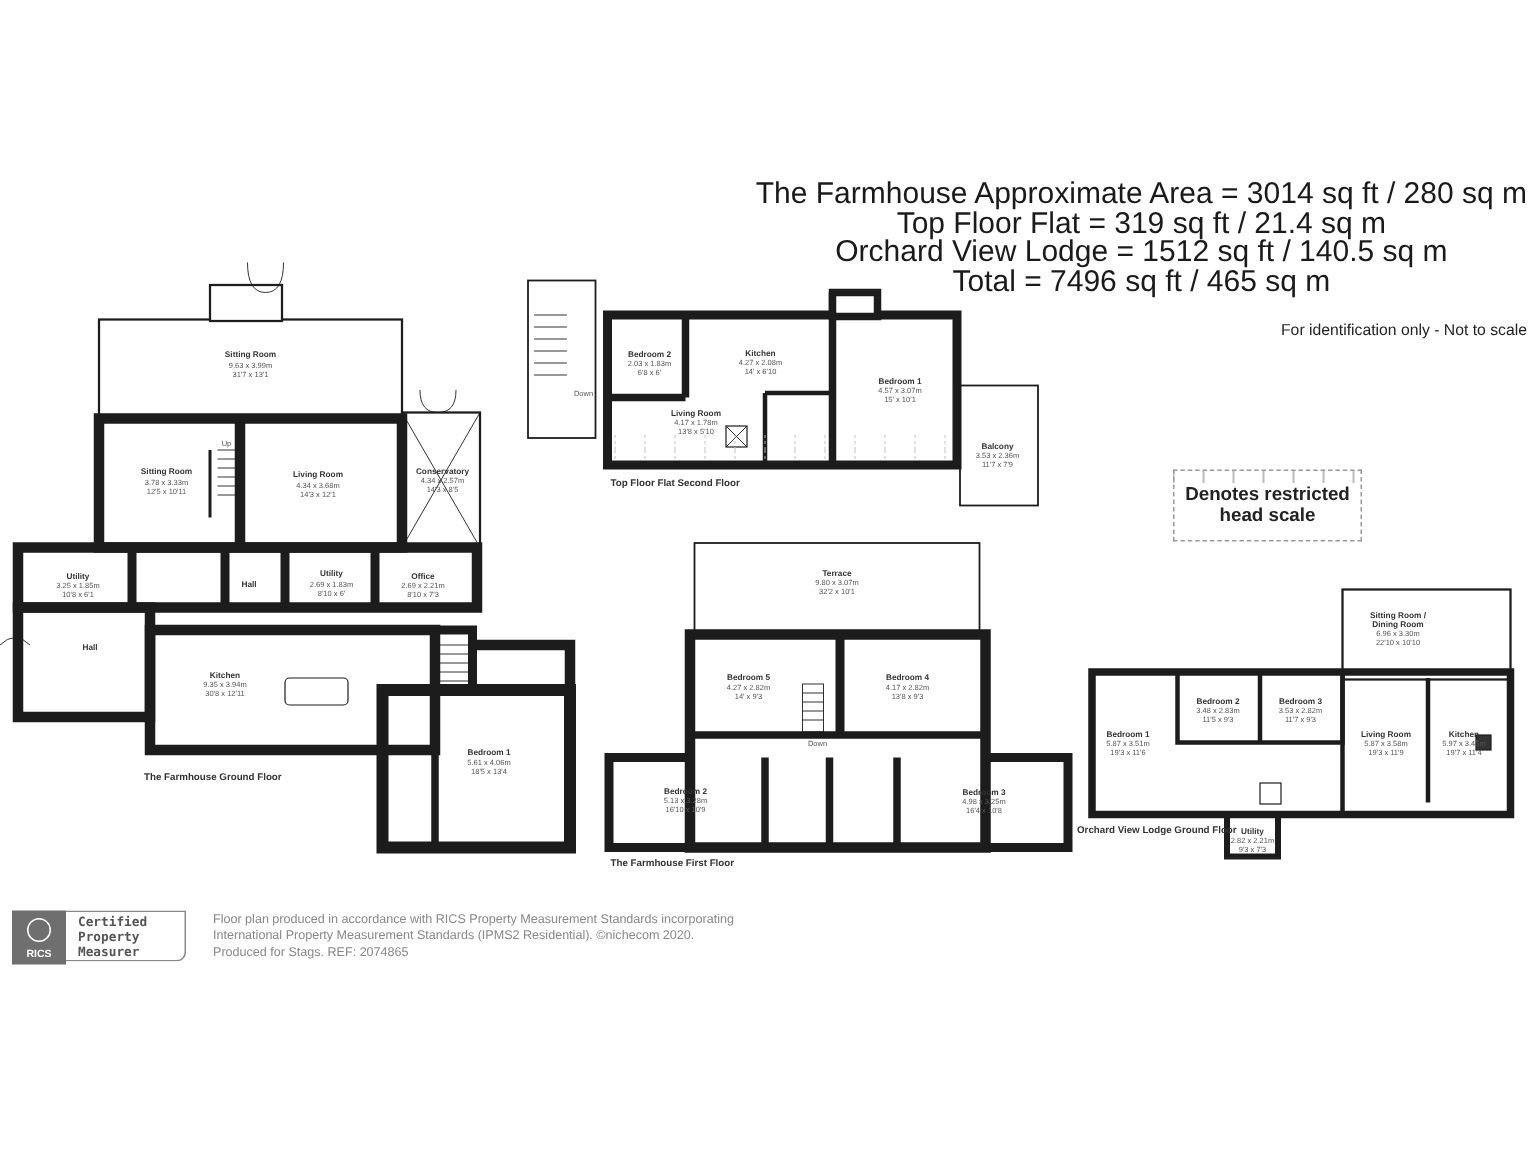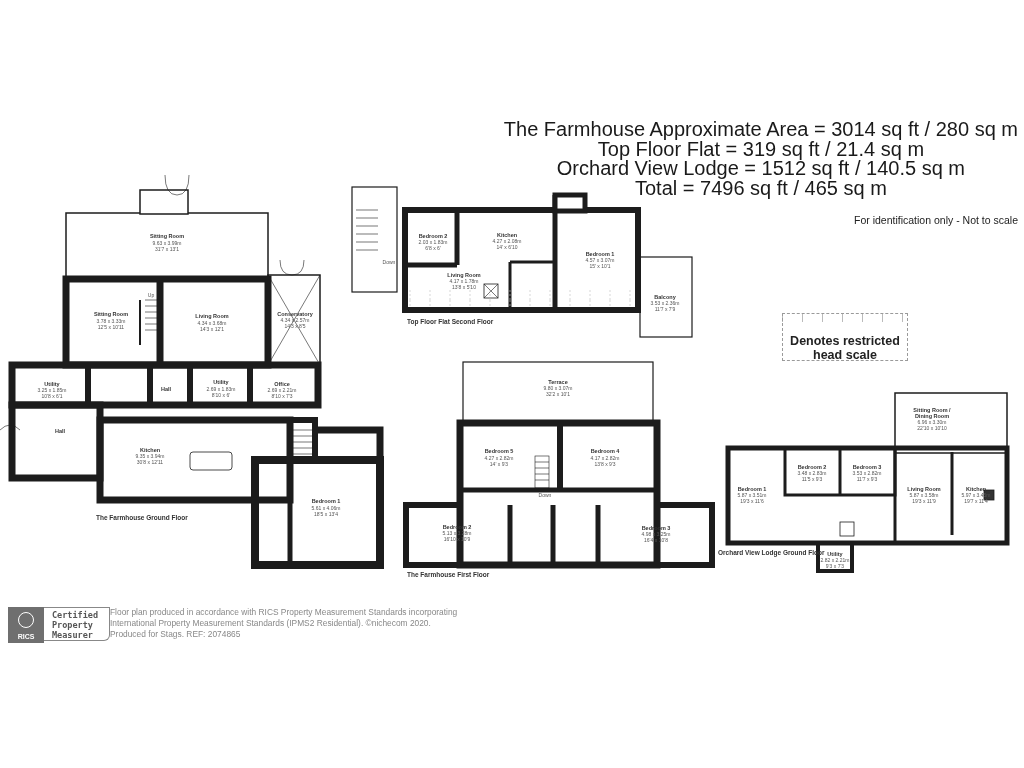--- a/index.html
+++ b/index.html
@@ -5,34 +5,34 @@
   html, body { margin:0; padding:0; }
   body { width:1024px; height:768px; background:#ffffff; position:relative; overflow:hidden;
          font-family:"Liberation Sans", sans-serif; color:#222; }
   .summary { position:absolute; right:6px; top:120px; text-align:right; }
   .summary .line { font-size:20px; line-height:19.5px; color:#1a1a1a; white-space:nowrap;text-align:center; }
   .summary .note { font-size:10.5px; margin-top:16px; color:#222; }
   .legend-box { position:absolute; left:782px; top:313px; width:124px; height:46px;
                 border:1px dashed #9a9a9a;
                 background-image: repeating-linear-gradient(90deg, transparent 0 19px, #bbb 19px 20px);
                 background-size:20px 8px; background-repeat:repeat-x; background-position:0 0; }
-  .legend-text { position:absolute; left:0; top:20px; width:100%; text-align:center; font-weight:bold;
+  .legend-text { position:absolute; left:0; top:8px; width:100%; text-align:center; font-weight:bold;
                  font-size:12.5px; line-height:14px; color:#222; background:transparent; }
   svg.plan { position:absolute; left:0; top:0; }
   .room-name { font-family:"Liberation Sans", sans-serif; font-weight:bold; font-size:5.5px; fill:#333; text-anchor:middle; }
   .room-dim { font-family:"Liberation Sans", sans-serif; font-size:5px; fill:#555; text-anchor:middle; }
   .floor-label { font-family:"Liberation Sans", sans-serif; font-weight:bold; font-size:6.5px; fill:#333; }
   .footer { position:absolute; left:8px; top:607px; height:36px; display:flex; align-items:flex-start; }
   .rics-badge { width:36px; height:36px; background:#6f6f6f; color:#fff; display:flex; flex-direction:column;
                 align-items:center; justify-content:flex-end; font-size:7px; font-weight:bold; padding-bottom:3px; box-sizing:border-box; }
   .rics-logo { width:14px; height:14px; border-radius:50%; border:1.5px solid #fff; margin-bottom:5px; }
-  .cert-box { width:66px; height:34px; border:1px solid #888; border-left:none; border-radius:0 0 6px 0;
+  .cert-box { width:80px; height:34px; border:1px solid #888; border-left:none; border-radius:0 0 6px 0;
               font-family:"DejaVu Sans Mono", monospace; font-size:8.5px; font-weight:bold; color:#555;
               line-height:10px; padding:2px 0 0 8px; box-sizing:border-box; }
-  .footer-text { font-size:8.4px; line-height:10.8px; color:#888; }
+  .footer-text { margin-left:18px; font-size:8.4px; line-height:10.8px; color:#888; }
 </style>
 </head>
 <body>
 
 <div class="summary">
   <div class="line">The Farmhouse Approximate Area = 3014 sq ft / 280 sq m</div>
   <div class="line">Top Floor Flat = 319 sq ft / 21.4 sq m</div>
   <div class="line">Orchard View Lodge = 1512 sq ft / 140.5 sq m</div>
   <div class="line">Total = 7496 sq ft / 465 sq m</div>
   <div class="note">For identification only - Not to scale</div>

